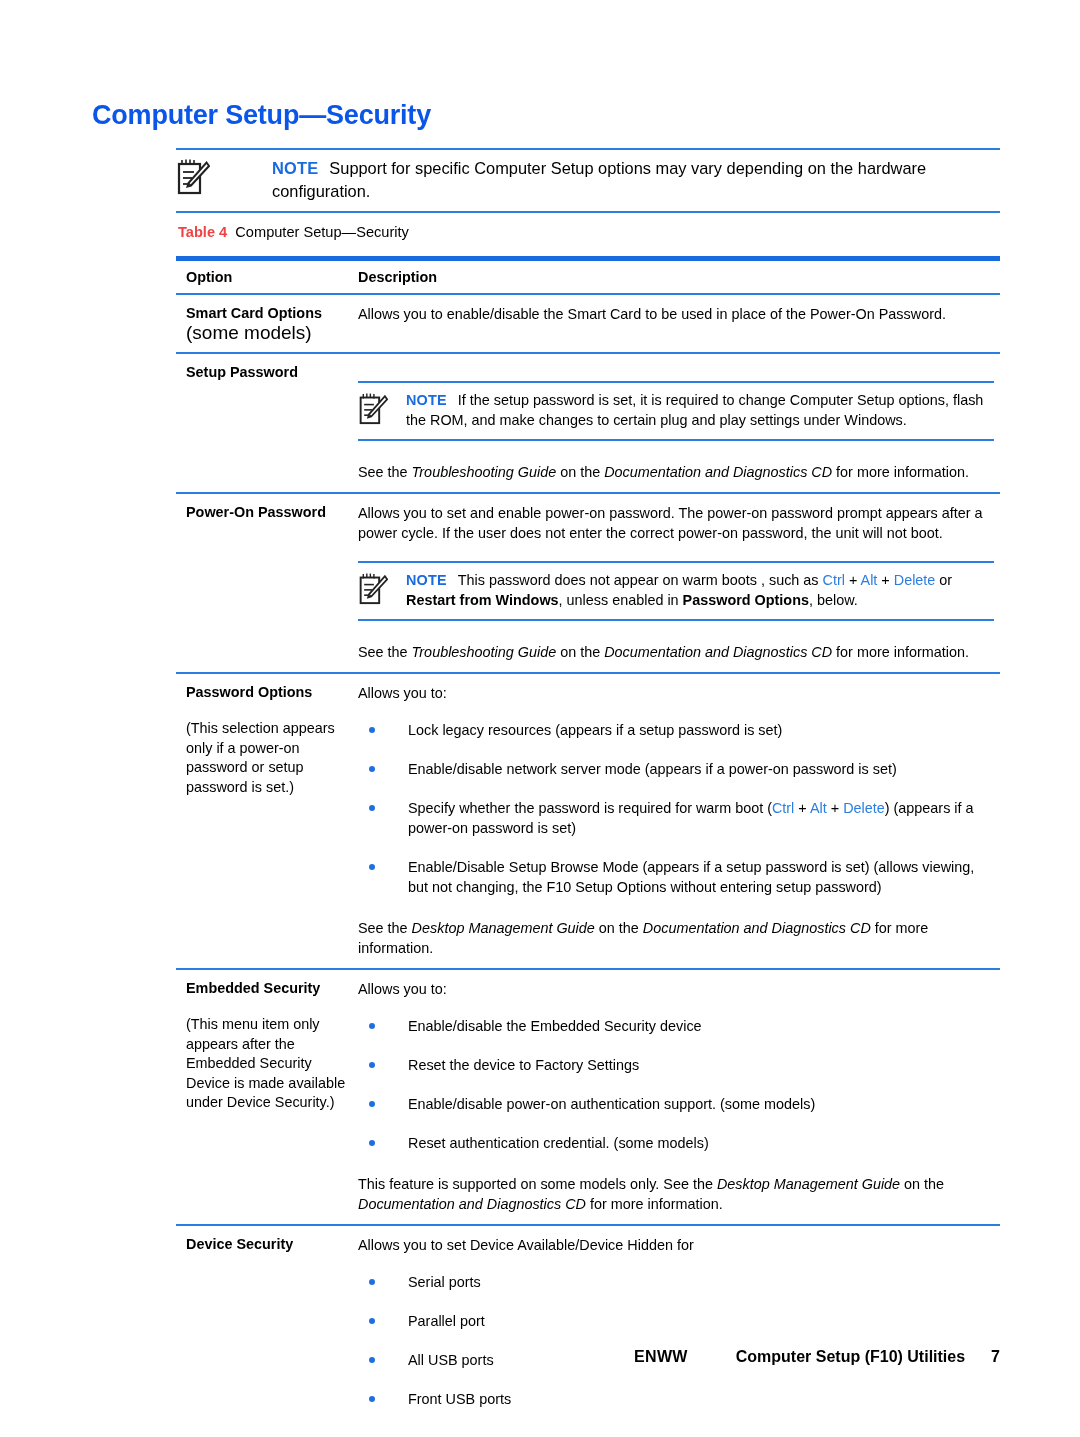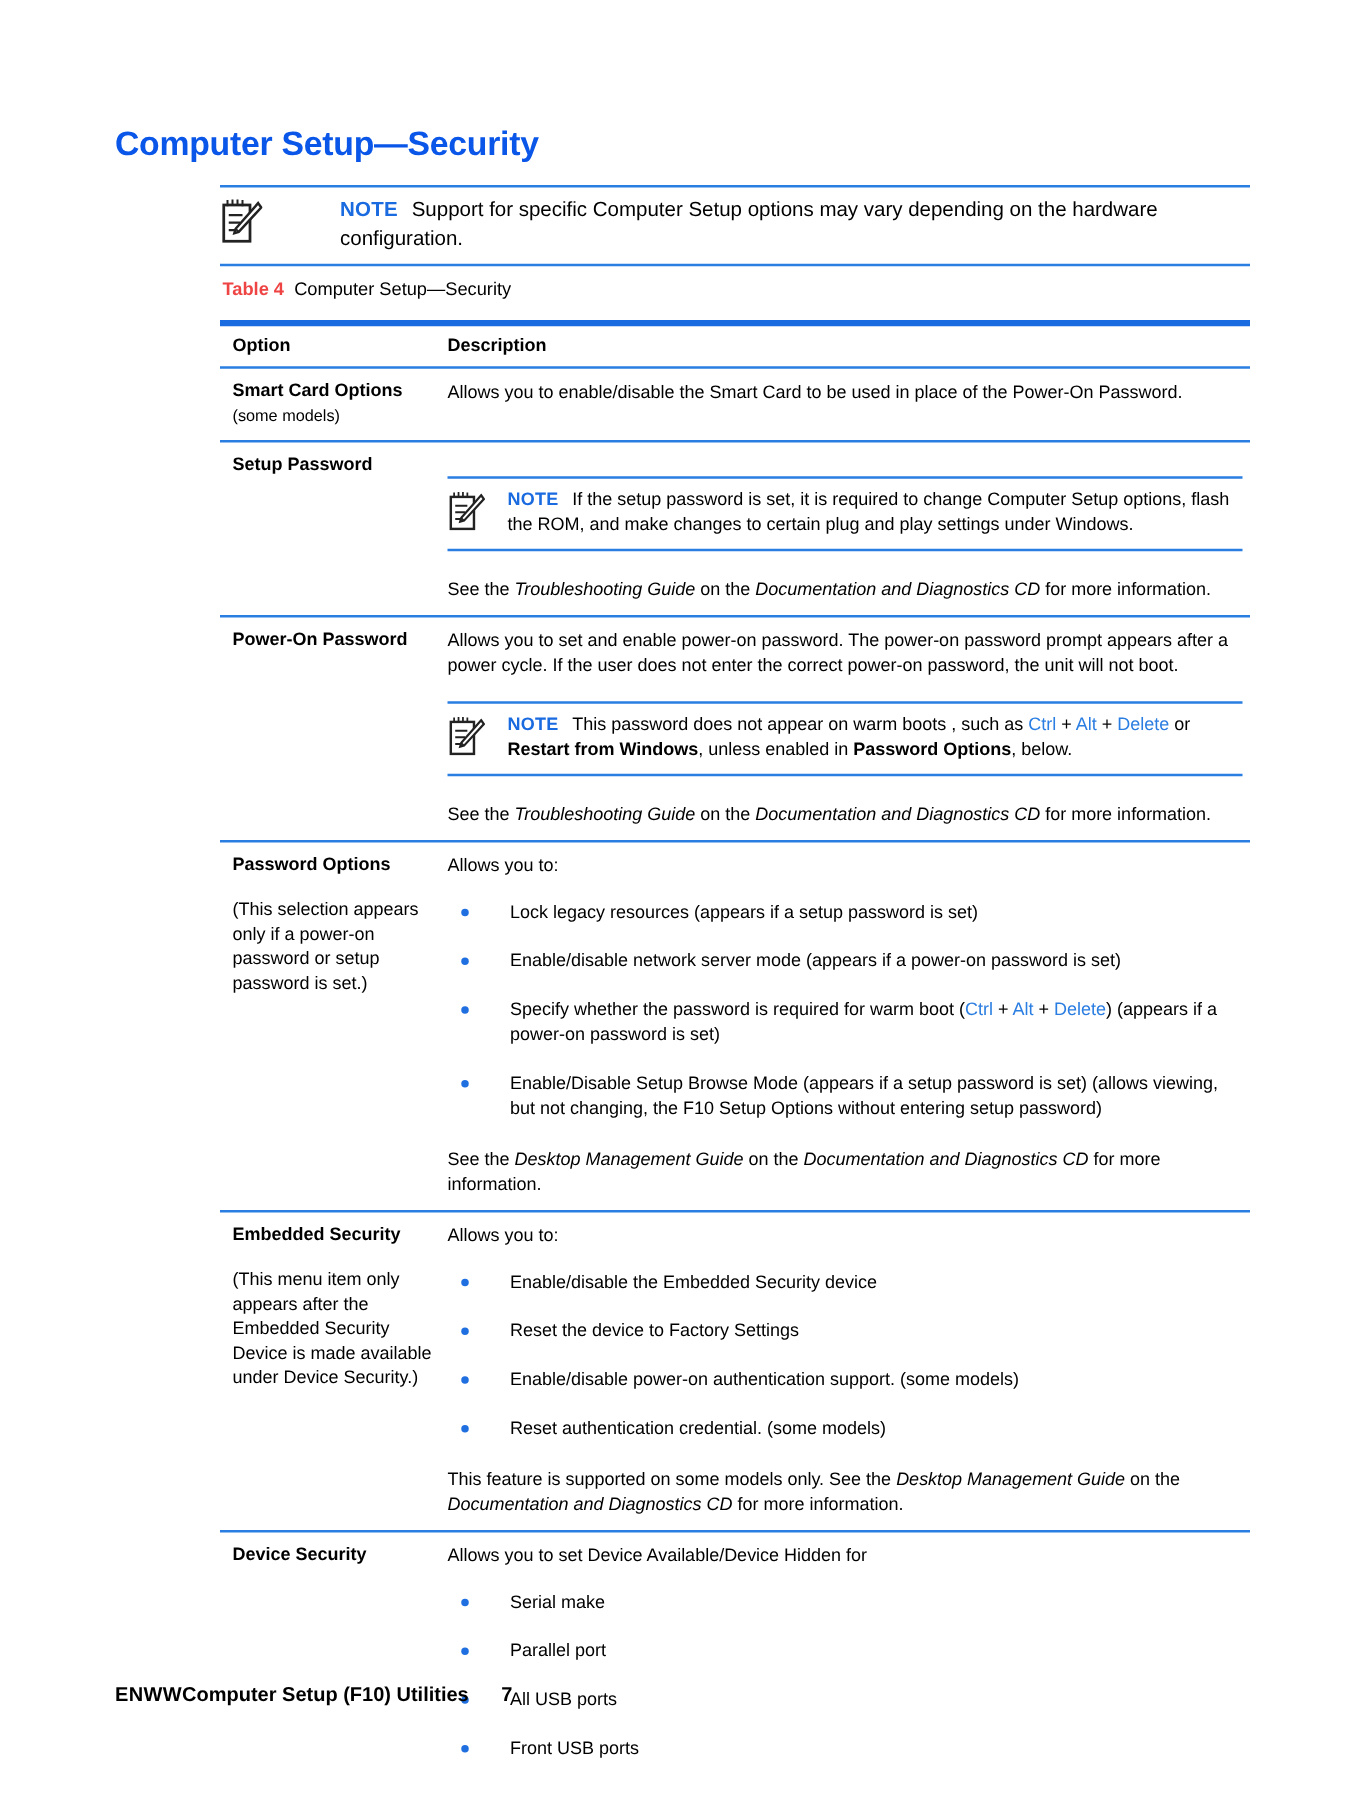--- a/index.html
+++ b/index.html
@@ -61,21 +61,21 @@
   .rule-head  { height:2px; background:#2a7de1; width:100%; }
 
   .row { display:flex; width:100%; }
   .col-opt { flex:0 0 182px; box-sizing:border-box; padding:9px 10px 10px 10px; }
   .col-desc { flex:1 1 auto; box-sizing:border-box; padding:9px 6px 10px 0; }
 
   .hdr .col-opt, .hdr .col-desc { padding-top:8px; padding-bottom:8px; }
   .hdr-text { font-size:14.4px; font-weight:bold; }
 
   .opt-title { font-size:14.4px; font-weight:bold; line-height:19px; }
-  .opt-sub { font-size:13px; line-height:19px; font-weight:normal; }
+  .opt-sub { font-size:19px; line-height:19px; font-weight:normal; }
   .opt-note { font-size:14.4px; line-height:19.5px; margin-top:17px; }
 
   .desc-p { font-size:14.4px; line-height:20px; }
   .mt-lg { margin-top:21px; }
 
   em { font-style:italic; }
   .b { font-weight:bold;margin-top:29px; }
   .key { color:#2a7de1; }
 
   
@@ -90,21 +90,21 @@
     width:6px; height:6px; border-radius:50%; background:#1f6fe0;
   }
 
   
   .inner-note { margin-top:18px; width:100%; }
   .inner-note .note-icon { width:48px; }
   .inner-note .note-body { font-size:14.4px; line-height:19.5px; }
 
   
   .footer { position:absolute; left:92px; top:1348px; width:908px; }
-  .footer-inner { display:flex; justify-content:flex-start; align-items:baseline; }
+  .footer-inner { display:flex; justify-content:flex-end; align-items:baseline;gap:48px; }
   .footer-left { font-size:16px; font-weight:bold; letter-spacing:0.3px; }
   .footer-right { font-size:16px; font-weight:bold; }
   .footer-right .pg { display:inline-block; margin-left:26px; }
 </style>
 </head>
 <body>
 
 <div class="page">
 
   <div class="page-title">Computer Setup—Security</div>
@@ -271,21 +271,21 @@
     </div>
     <div class="rule-thin"></div>
 
     <div class="row">
       <div class="col-opt">
         <div class="opt-title">Device Security</div>
       </div>
       <div class="col-desc">
         <div class="desc-p">Allows you to set Device Available/Device Hidden for</div>
         <ul class="bullets">
-          <li>Serial make</li>
+          <li>Serial ports</li>
           <li>Parallel port</li>
           <li>All USB ports</li>
           <li>Front USB ports</li>
         </ul>
       </div>
     </div>
 
   </div>
 
   <div class="footer">

